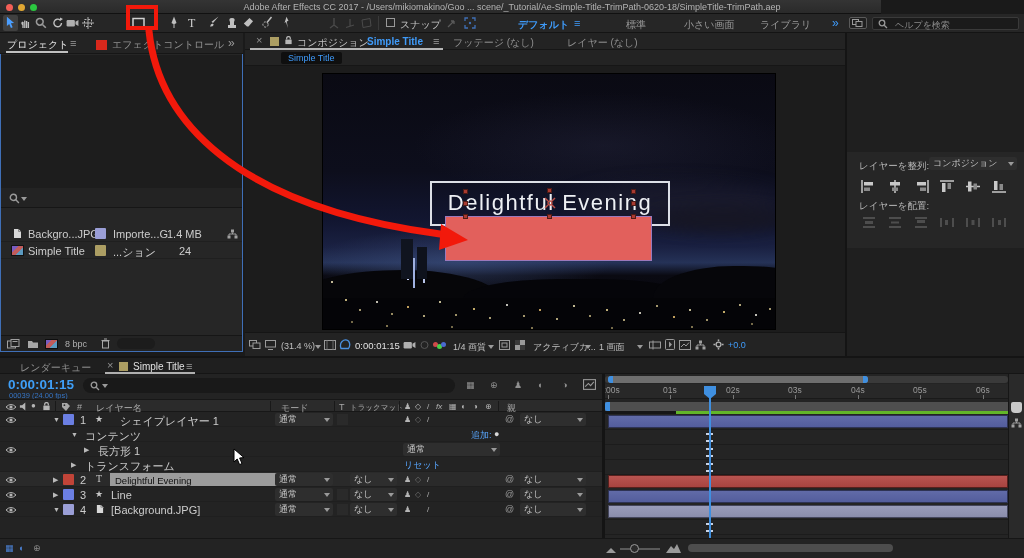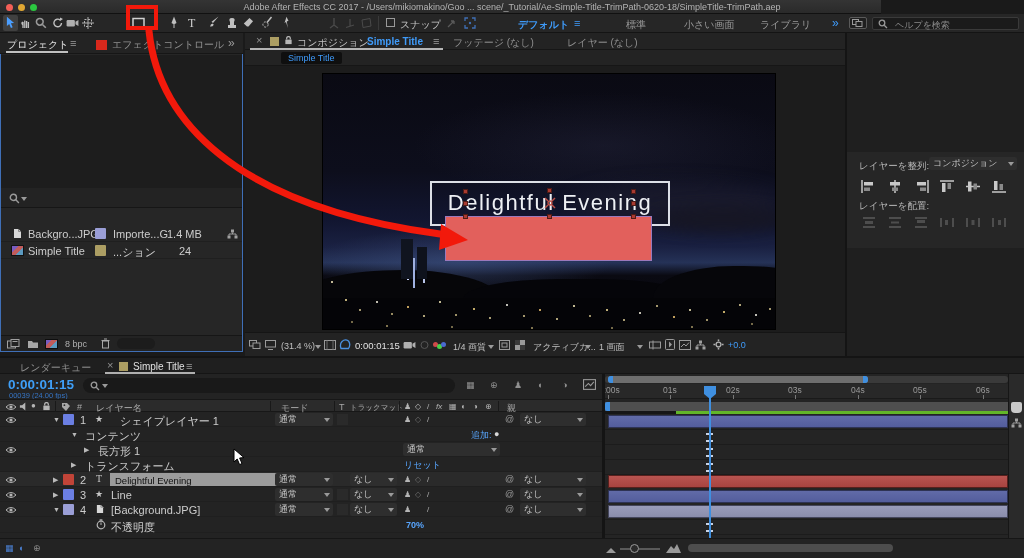--- a/index.html
+++ b/index.html
@@ -671,27 +671,20 @@
     <span class="rowtxt nw" style="left:111px;top:2px">[Background.JPG]</span>
     <span class="dd" style="left:275px;top:1px;width:58px"><span>通常</span><i class="caret"></i></span>
     <span class="a" style="left:337px;top:2px;width:11px;height:11px;background:#2a2a2a"></span>
     <span class="dd" style="left:350px;top:1px;width:47px"><span>なし</span><i class="caret"></i></span>
     <span class="sw" style="left:404px;top:3px">♟</span>
     <span class="sw" style="left:427px;top:3px">/</span>
     <span class="a" style="left:505px;top:2px;font-size:9px;color:#9a9a9a">@</span>
     <span class="dd" style="left:520px;top:1px;width:66px"><span>なし</span><i class="caret"></i></span>
   </div>
 
-  <div class="tl-row" style="top:159px;height:16px">
-    <svg class="a" width="10" height="11" style="left:96px;top:2px">
-        <use href="#i-watch"></use>
-      </svg>
-    <span class="rowtxt nw" style="left:111px;top:3px">不透明度</span>
-    <span class="a nw link" style="left:406px;top:3px;font-size:9px;font-weight:bold">70%</span>
-  </div>
 
   <div class="a" style="left:0;top:180px;width:1024px;height:20px;background:#232323;border-top:1px solid #161616">
     <span class="a" style="left:5px;top:4px;font-size:9px;color:#4a7fd0">▦</span>
     <span class="a" style="left:19px;top:4px;font-size:9px;color:#4a7fd0">◐</span>
     <span class="a" style="left:33px;top:4px;font-size:9px;color:#8a8a8a">⊕</span>
 
     <svg class="a" width="10" height="7" viewBox="0 0 10 7" style="left:606px;top:7px">
         <polygon points="0,7 5,2 10,7" fill="#9a9a9a"></polygon>
       </svg>
     <span class="a" style="left:620px;top:9px;width:40px;height:2px;background:#5a5a5a">

